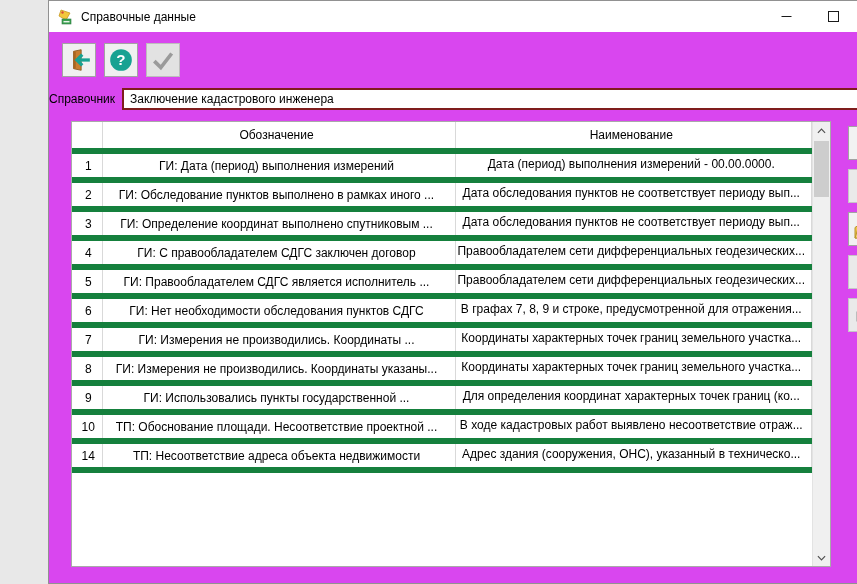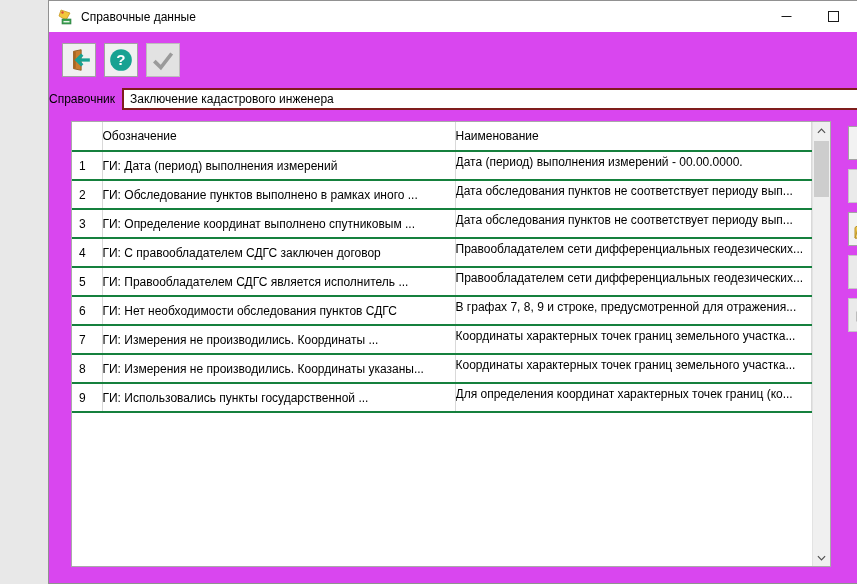--- a/index.html
+++ b/index.html
@@ -20,21 +20,21 @@
   .tool-btn.disabled{background:#e2e2e2;border-color:#bdbdbd;}
   
   .selector-row{position:absolute;top:85px;left:0;right:0;height:26px;display:flex;align-items:center;box-sizing:border-box;}
   .selector-label{font-size:12px;margin-right:7px;}
   .combobox{flex:1;margin-right:5px;height:22px;box-sizing:border-box;background:#fff;border:2px solid #7f1d1d;display:flex;align-items:center;font-size:12px;padding-left:6px;position:relative;}
   .combo-chevron{position:absolute;right:7px;top:8px;display:flex;}
   
   .grid-area{position:absolute;left:22px;top:120px;width:760px;height:446px;background:#fff;border:1px solid #a9a9a9;box-sizing:border-box;display:flex;}
   .table-viewport{flex:1;overflow:hidden;}
   table{border-collapse:collapse;width:100%;table-layout:fixed;font-size:12px;}
-  th,td{border-right:1px solid #d9d9d9;border-bottom:2px solid #15803d;height:29px;padding:0 4px 0 0;text-align:left;font-weight:400;white-space:nowrap;overflow:hidden;box-sizing:border-box;}
+  th,td{border-right:1px solid #d9d9d9;border-bottom:6px solid #15803d;height:29px;padding:0 4px 0 0;text-align:center;font-weight:400;white-space:nowrap;overflow:hidden;box-sizing:border-box;}
   th{background:#fff;}
   td.c-num{padding-left:7px;vertical-align:middle;}
   td.c-code{vertical-align:middle;}
   td.c-name{vertical-align:top;padding-top:3px;}
   
   .vscroll{width:17px;background:#f0f0f0;border-left:1px solid #e3e3e3;position:relative;flex:0 0 17px;}
   .sb-btn{position:absolute;left:0;right:0;height:17px;display:flex;align-items:center;justify-content:center;background:#f0f0f0;border:none;padding:0;}
   .sb-up{top:0;}
   .sb-down{bottom:0;}
   .sb-thumb{position:absolute;top:19px;left:1px;width:15px;height:56px;background:#cdcdcd;}
@@ -165,20 +165,30 @@
             <tr>
               <td class="c-num">8</td>
               <td class="c-code">ГИ: Измерения не производились. Координаты указаны...</td>
               <td class="c-name">Координаты характерных точек границ земельного участка...</td>
             </tr>
             <tr>
               <td class="c-num">9</td>
               <td class="c-code">ГИ: Использовались пункты государственной ...</td>
               <td class="c-name">Для определения координат характерных точек границ (ко...</td>
             </tr>
+            <tr>
+              <td class="c-num">10</td>
+              <td class="c-code">ТП: Обоснование площади. Несоответствие проектной ...</td>
+              <td class="c-name">В ходе кадастровых работ выявлено несоответствие отраж...</td>
+            </tr>
+            <tr>
+              <td class="c-num">14</td>
+              <td class="c-code">ТП: Несоответствие адреса объекта недвижимости</td>
+              <td class="c-name">Адрес здания (сооружения, ОНС), указанный в техническо...</td>
+            </tr>
           </tbody>
       </table>
     </div>
     <div class="vscroll">
       <button class="sb-btn sb-up">
         <svg width="9" height="6" viewBox="0 0 10 6">
             <polyline points="1,5 5,1 9,5" fill="none" stroke="#505050" stroke-width="1.3"></polyline>
           </svg>
       </button>
       <div class="sb-thumb"></div>

